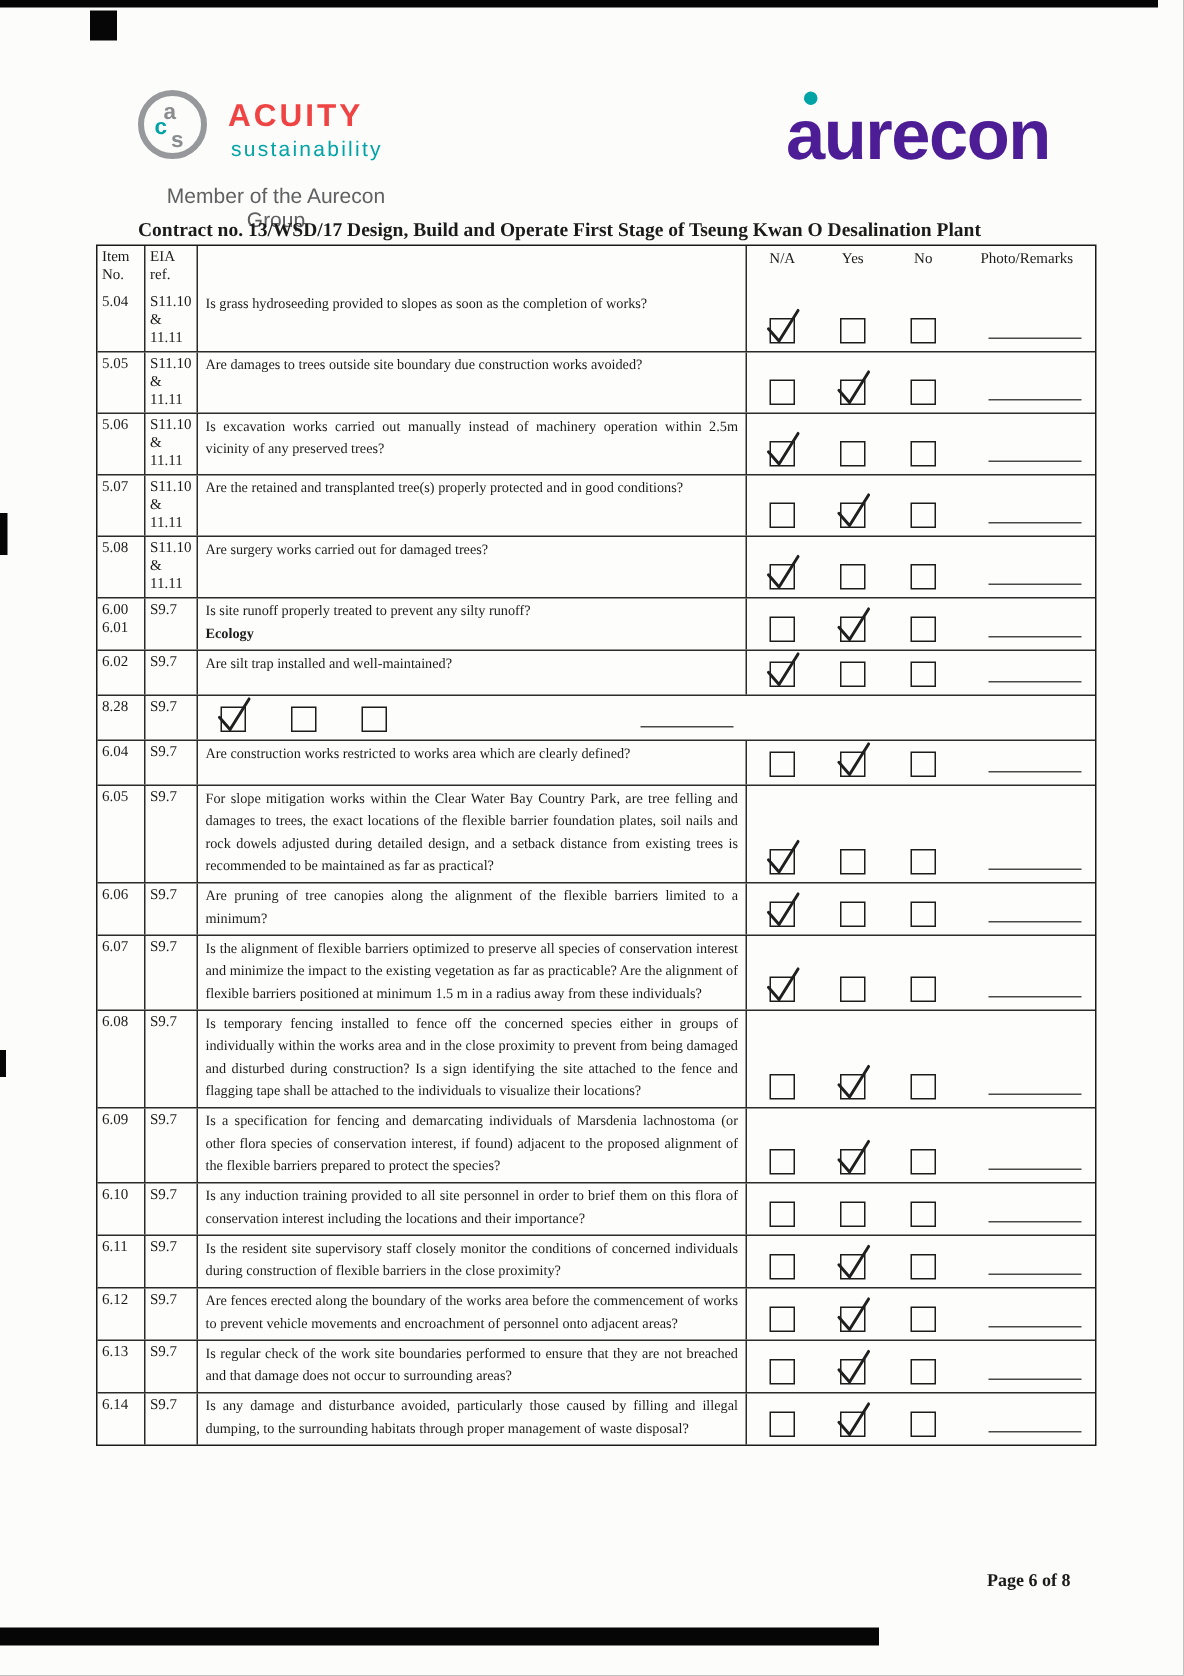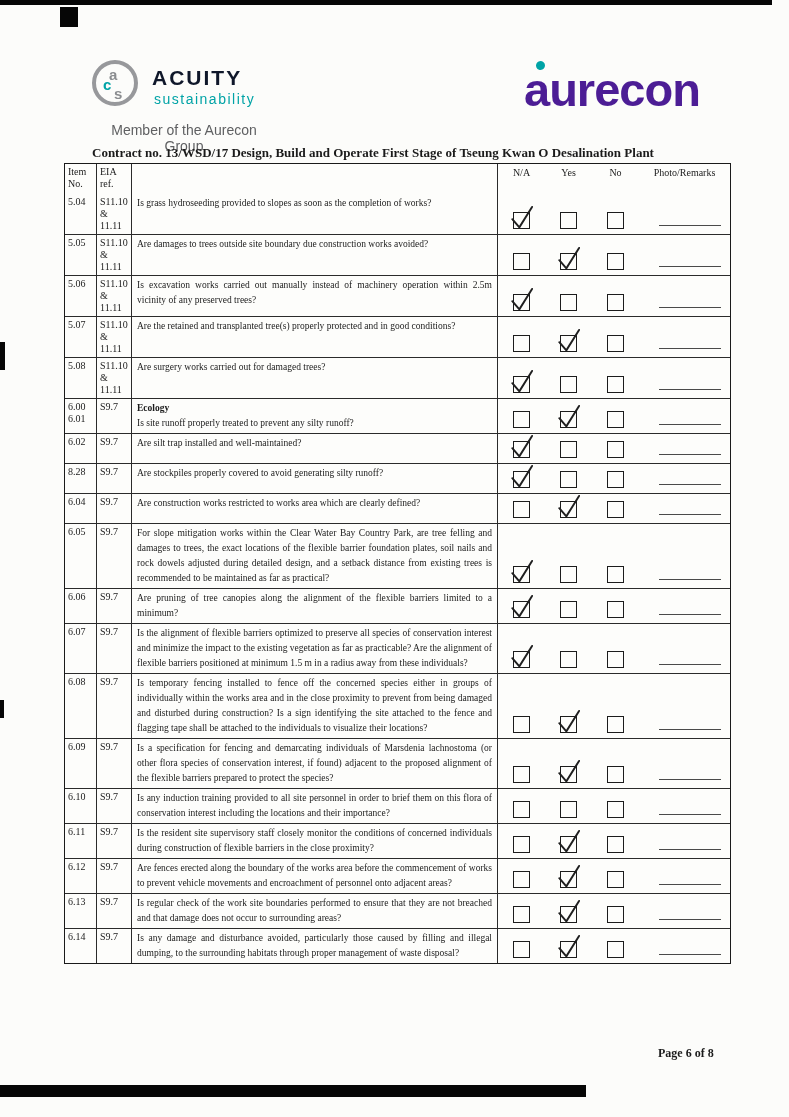--- a/index.html
+++ b/index.html
@@ -28,21 +28,21 @@
     border:4px solid #97989b; border-radius:50%;
     font-family:"Liberation Sans", sans-serif; font-weight:bold;
   }
   .acuity-circle span { position:absolute; line-height:1; }
   .m-a { left:13px; top:3px;  font-size:15px; color:#8a8c8f; }
   .m-c { left:7px;  top:13px; font-size:15px; color:#00a3a6; }
   .m-s { left:18px; top:22px; font-size:15px; color:#8a8c8f; }
   .acuity-name {
     position:absolute; left:60px; top:6px;
     font-family:"Liberation Sans", sans-serif;
-    font-size:21px; letter-spacing:2px; color:#0f172a; font-weight:bold;
+    font-size:21px; letter-spacing:2px; color:#ef4444; font-weight:bold;
   }
   .acuity-sub {
     position:absolute; left:62px; top:31px;
     font-family:"Liberation Sans", sans-serif;
     font-size:14px; letter-spacing:1.5px; color:#00a3a6;
   }
   .acuity-tag {
     position:absolute; left:2px; top:62px; width:180px;
     font-family:"Liberation Sans", sans-serif;
     font-size:14px; color:#5f6062; text-align:center;
@@ -296,22 +296,22 @@
       <div class="rem">
         <span class="remline"></span>
       </div>
     </div>
   </div>
         <div class="trow">
     <div class="c c-item">6.00
 6.01</div>
     <div class="c c-eia">S9.7</div>
     <div class="c c-q">
+            <div class="qline">Is site runoff properly treated to prevent any silty runoff?</div>
             <div class="qline bold">Ecology</div>
-            <div class="qline">Is site runoff properly treated to prevent any silty runoff?</div>
           </div>
     <div class="c c-ans">
       <div class="slot">
         <span class="box">
           
         </span>
       </div>
       <div class="slot">
         <span class="box checked">
           <svg class="tick" viewBox="0 0 24 24">
@@ -354,23 +354,20 @@
         </span>
       </div>
       <div class="rem">
         <span class="remline"></span>
       </div>
     </div>
   </div>
         <div class="trow">
     <div class="c c-item">8.28</div>
     <div class="c c-eia">S9.7</div>
-    <div class="c c-q">
-            <div class="qline">Are stockpiles properly covered to avoid generating silty runoff?</div>
-          </div>
     <div class="c c-ans">
       <div class="slot">
         <span class="box checked">
           <svg class="tick" viewBox="0 0 24 24">
             <path d="M3 12 L9 20 L22 2" fill="none" stroke="#1f1f1f" stroke-width="1.8" stroke-linecap="round"></path>
           </svg>
         </span>
       </div>
       <div class="slot">
         <span class="box">

